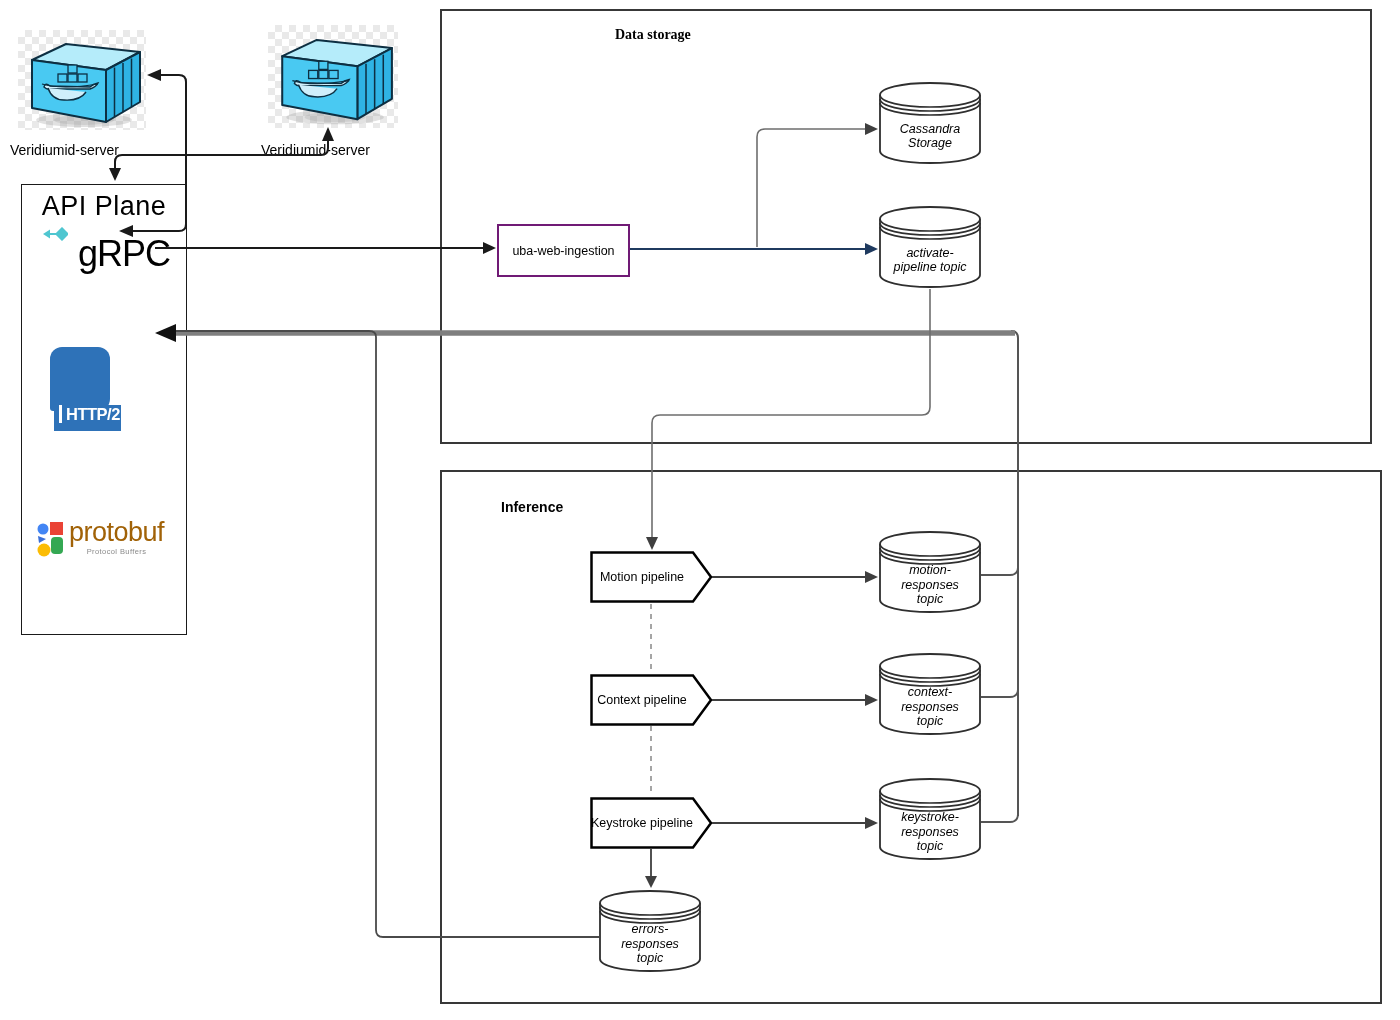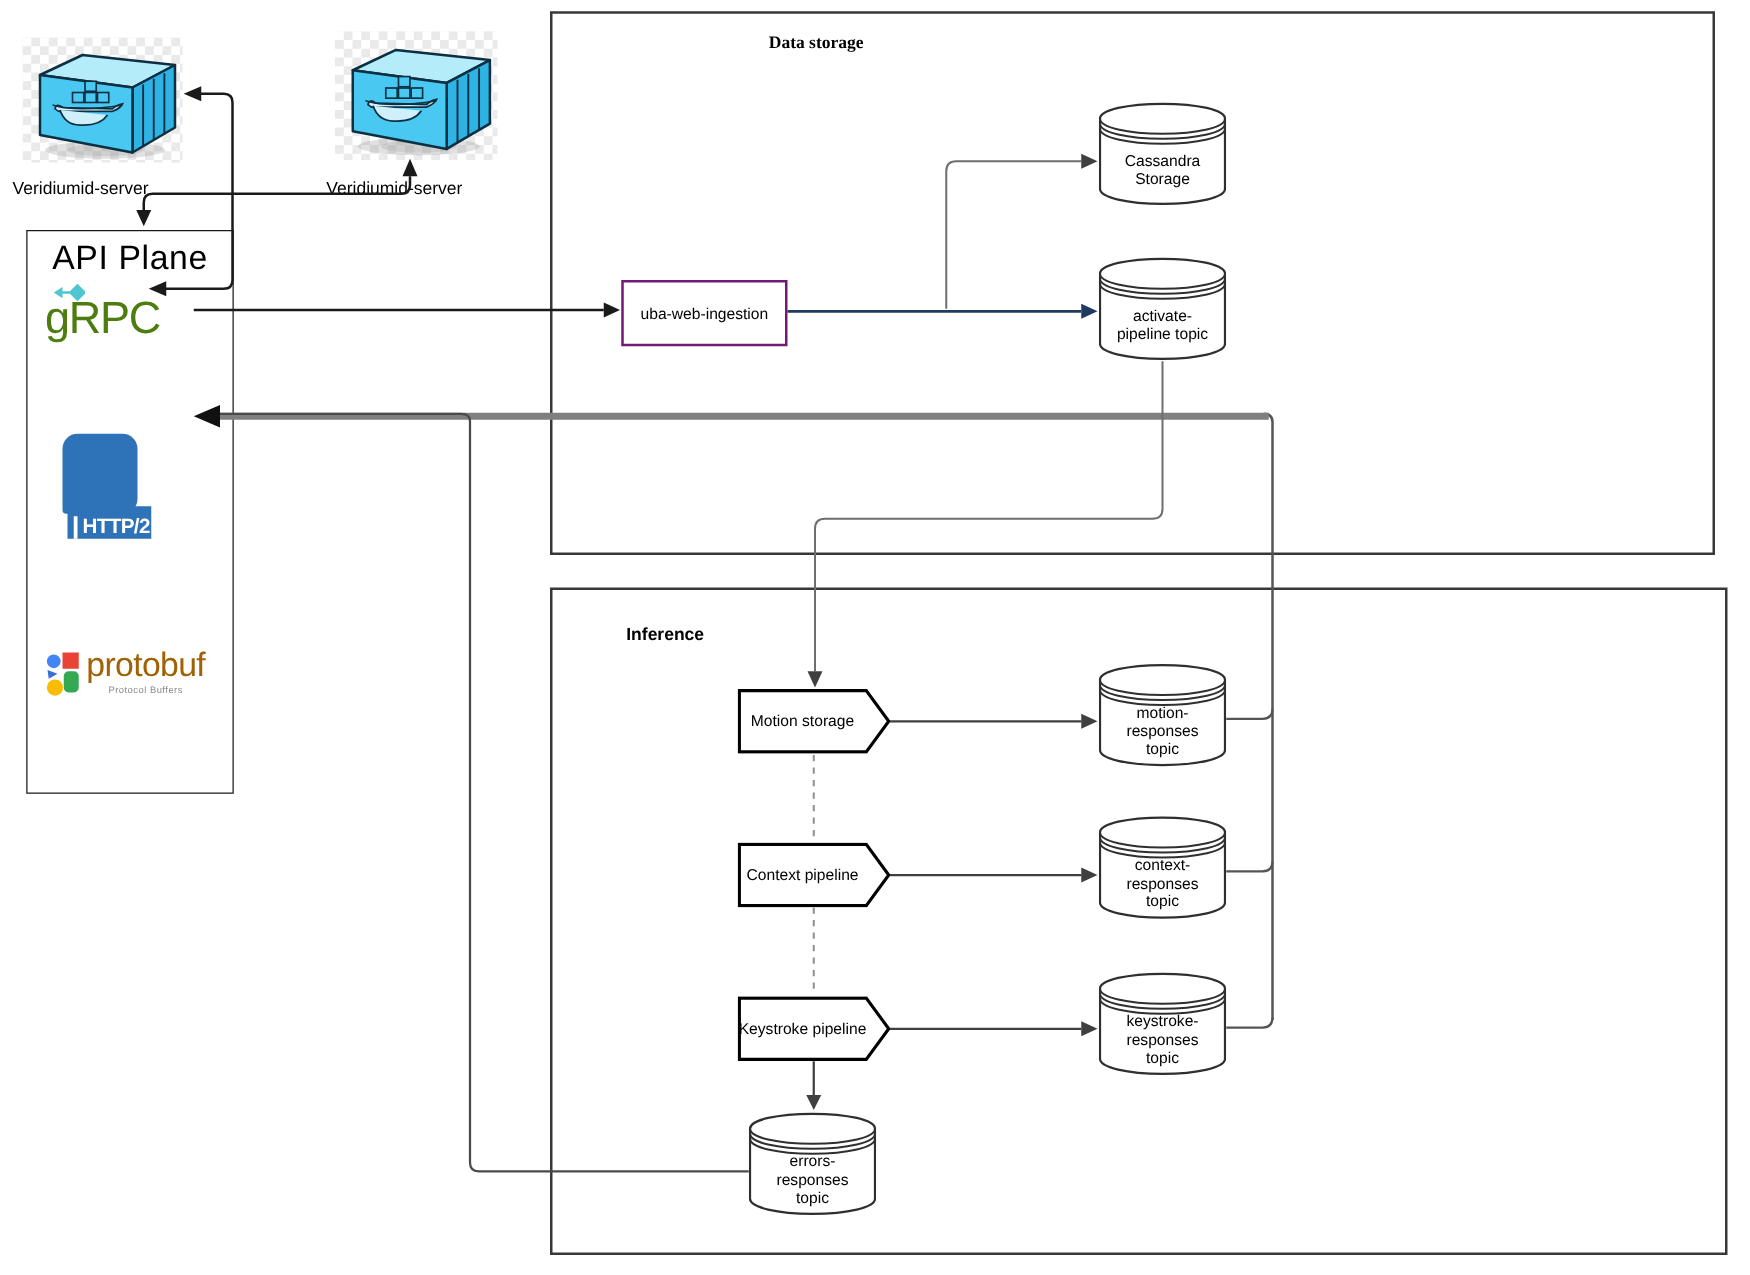--- a/index.html
+++ b/index.html
@@ -14,35 +14,35 @@
     background-image:
       linear-gradient(45deg,#e9e9e9 25%,transparent 25%,transparent 75%,#e9e9e9 75%),
       linear-gradient(45deg,#e9e9e9 25%,transparent 25%,transparent 75%,#e9e9e9 75%);
     background-size:14px 14px;
     background-position:0 0,7px 7px;
   }
   .img-label{font-size:14px;text-align:left;white-space:nowrap;margin-top:11px;}
   
   .api-box{border:1.6px solid #1a1a1a;background:#fff;padding-left:32px;}
   .api-title{font-size:27px;letter-spacing:.5px;text-align:center;width:100%;top:6px;left:0;}
-  .grpc-word{font-size:36px;font-weight:500;letter-spacing:-1px;color:#4d7c0f;line-height:1;}
+  .grpc-word{font-size:36px;font-weight:500;letter-spacing:-1px;color:#000000;line-height:1;margin-left:42px;}
   .http2-top{background:#2e72b8;border-radius:12px 12px 12px 3px;}
   .http2-label{background:#2e72b8;color:#fff;font-weight:bold;font-size:16.5px;
-    display:flex;align-items:flex-end;padding-left:5px;letter-spacing:-.5px;}
+    display:flex;align-items:flex-start;padding-left:5px;letter-spacing:-.5px;}
   .http2-bar{display:inline-block;width:3px;height:18px;background:#fff;margin-right:4px;}
   .proto-word{font-size:27px;color:#a16207;line-height:1;letter-spacing:-.5px;}
   .proto-sub{font-size:7.5px;color:#8a8a8a;letter-spacing:.4px;margin-top:1px;text-align:center;}
   
   .group-box{border:2px solid #383838;background:transparent;}
   .group-title{font-size:14px;font-weight:bold;white-space:nowrap;}
   
   .proc{border:2px solid #701a75;background:#fff;display:flex;align-items:center;justify-content:center;
     font-size:12.5px;text-align:center;}
   
-  .cyl{width:102px;height:84px;}
+  .cyl{width:102px;height:84px;font-style:italic;}
   .cyl svg{position:absolute;left:0;top:0;}
   .cyl-label{position:absolute;left:0;top:30px;width:102px;height:50px;display:flex;flex-direction:column;
     align-items:center;justify-content:center;font-size:12.5px;line-height:14.5px;text-align:center;}
   .cyl-label.l2{padding-bottom:6px;}
   
   .pipe{width:123px;height:52px;}
   .pipe svg{position:absolute;left:0;top:0;}
   .pipe-label{position:absolute;left:0;top:0;width:104px;height:52px;display:flex;align-items:center;
     justify-content:center;font-size:12.5px;text-align:center;}
   #connectors{position:absolute;left:0;top:0;pointer-events:none;}
@@ -216,21 +216,21 @@
       <div>errors-</div>
       <div>responses</div>
       <div>topic</div>
     </div>
   </div>
 
   <div class="abs pipe" style="left:590px;top:551px;">
     <svg width="123" height="52" viewBox="0 0 123 52">
       <polygon points="1.5,1.5 103,1.5 121,26 103,50.5 1.5,50.5" fill="#fff" stroke="#000" stroke-width="2.5" stroke-linejoin="miter"></polygon>
     </svg>
-    <div class="pipe-label">Motion storage</div>
+    <div class="pipe-label">Motion pipeline</div>
   </div>
 
   <div class="abs pipe" style="left:590px;top:674px;padding-left:16px;">
     <svg width="123" height="52" viewBox="0 0 123 52">
       <polygon points="1.5,1.5 103,1.5 121,26 103,50.5 1.5,50.5" fill="#fff" stroke="#000" stroke-width="2.5" stroke-linejoin="miter"></polygon>
     </svg>
     <div class="pipe-label">Context pipeline</div>
   </div>
 
   <div class="abs pipe" style="left:590px;top:797px;">

